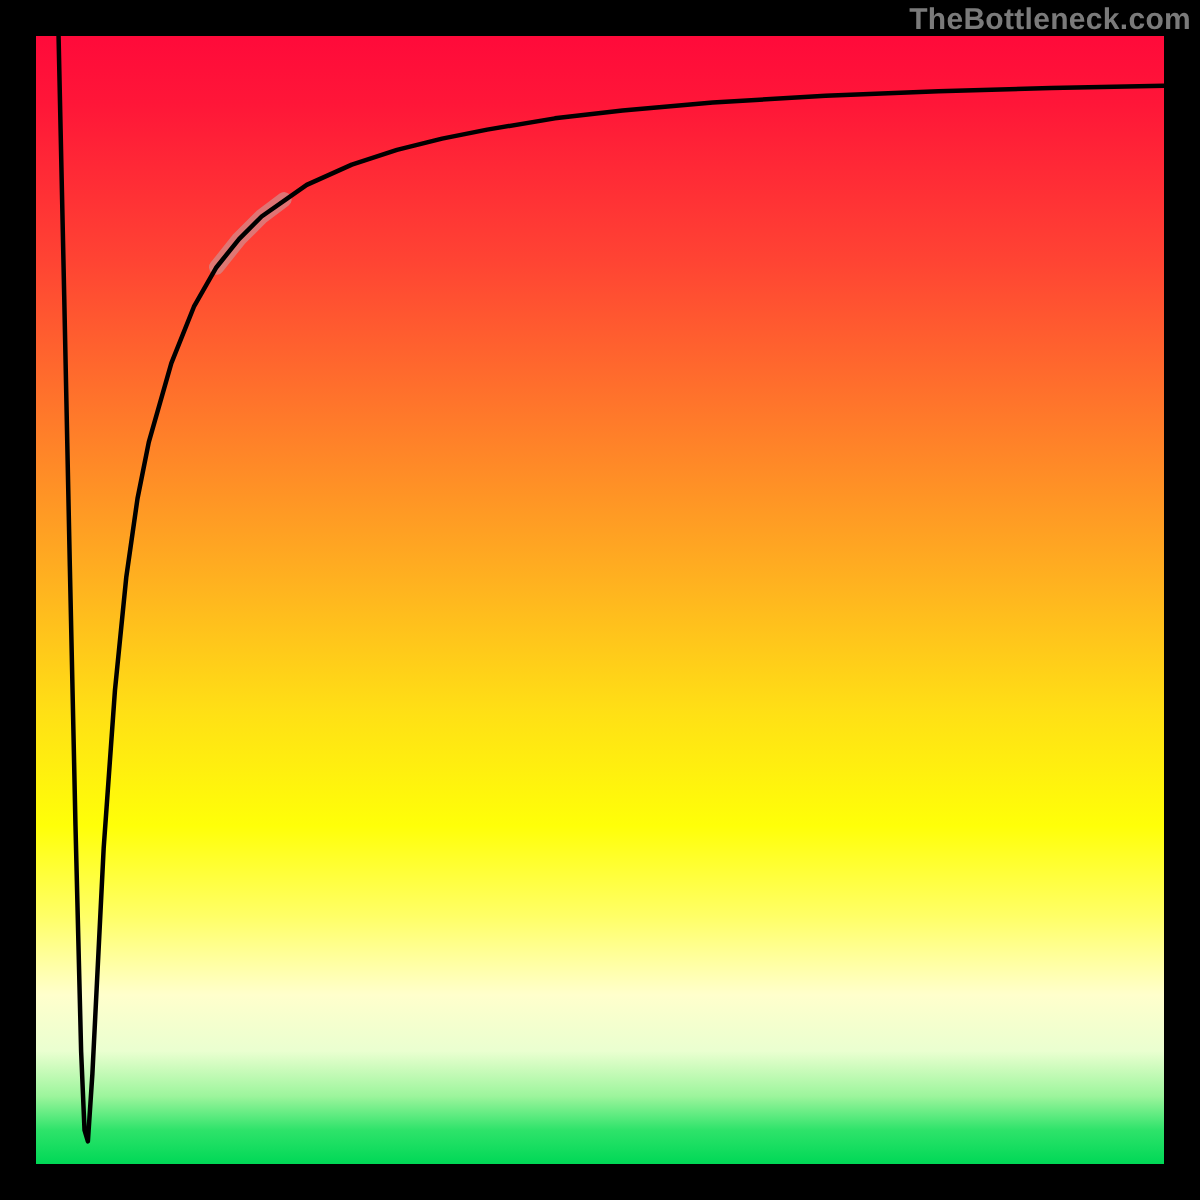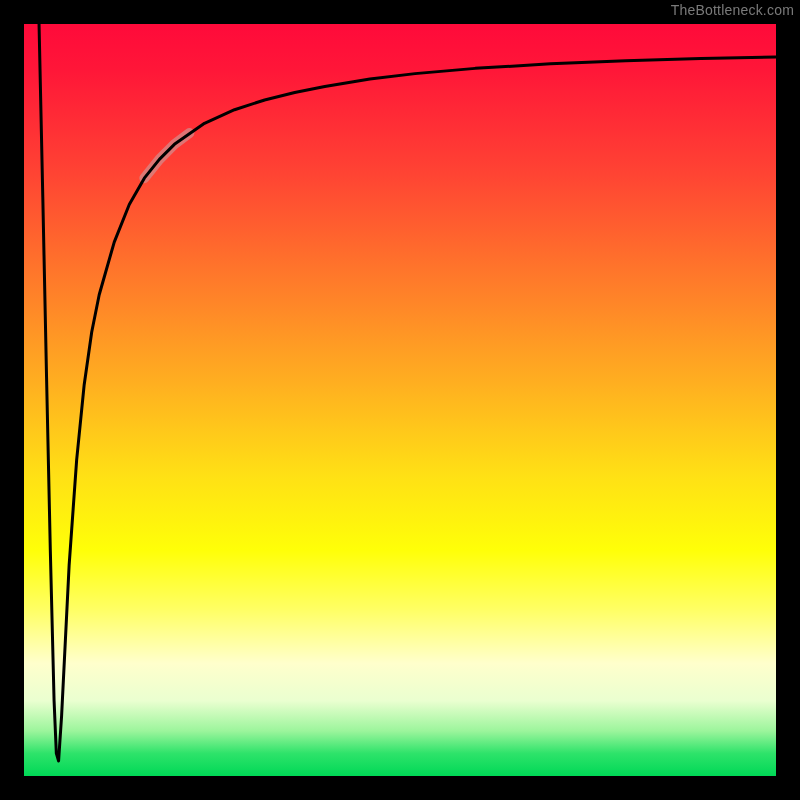--- a/index.html
+++ b/index.html
@@ -45,22 +45,22 @@
       #9cf59c 94%,
       #2ee36a 97%,
       #00d856 100%
     );
   }
   .watermark {
     position: absolute;
     top: 2px;
     right: 6px;
     color: #7a7a7a;
-    font-size: 14px;
-    font-weight: 400;
+    font-size: 20px;
+    font-weight: 700;
     letter-spacing: 0.2px;
     user-select: none;
   }
   svg.curve {
     position: absolute;
     inset: 0;
   }
 </style>
 </head>
 <body>

